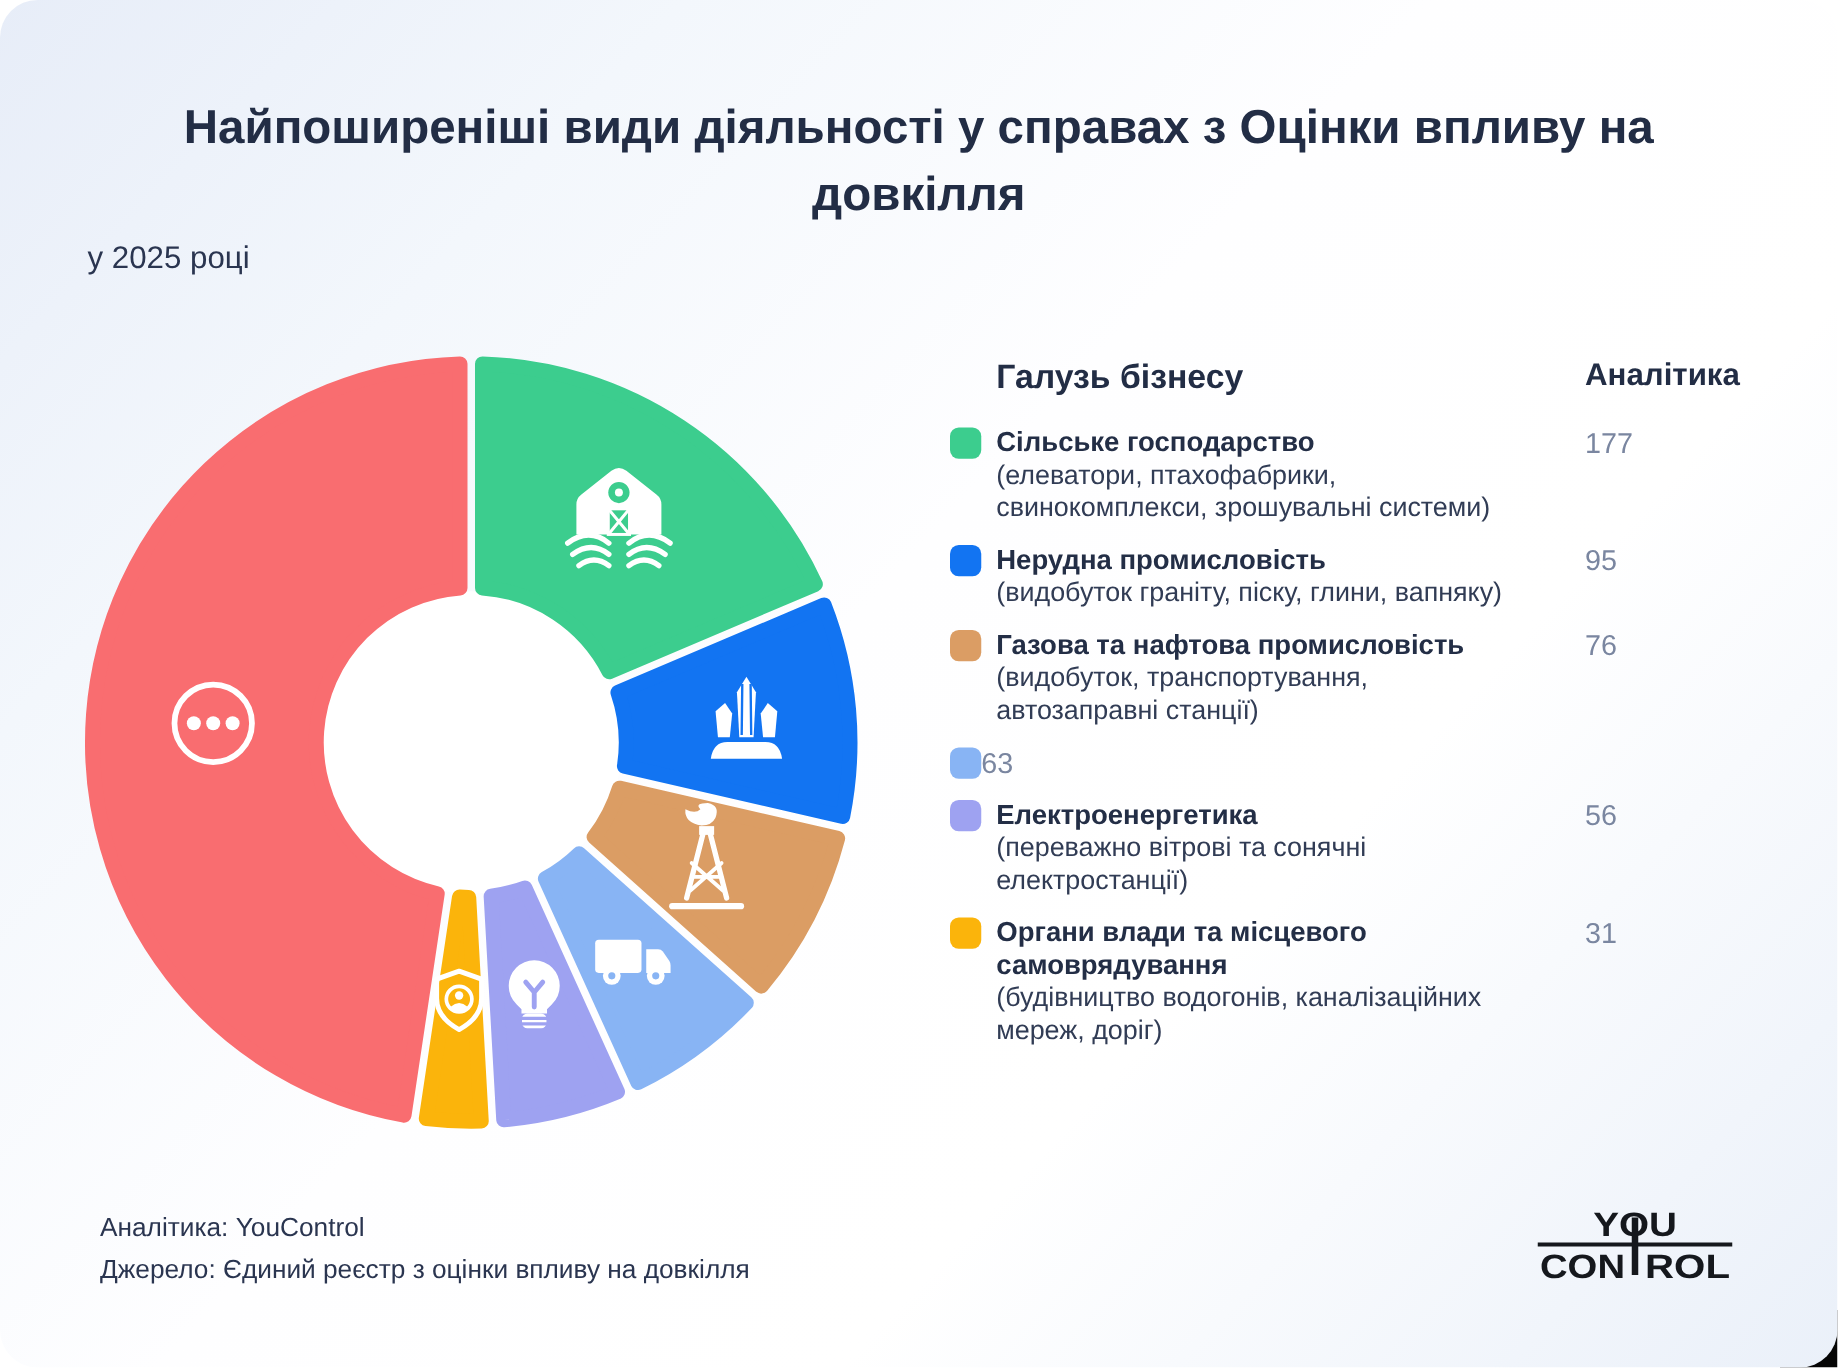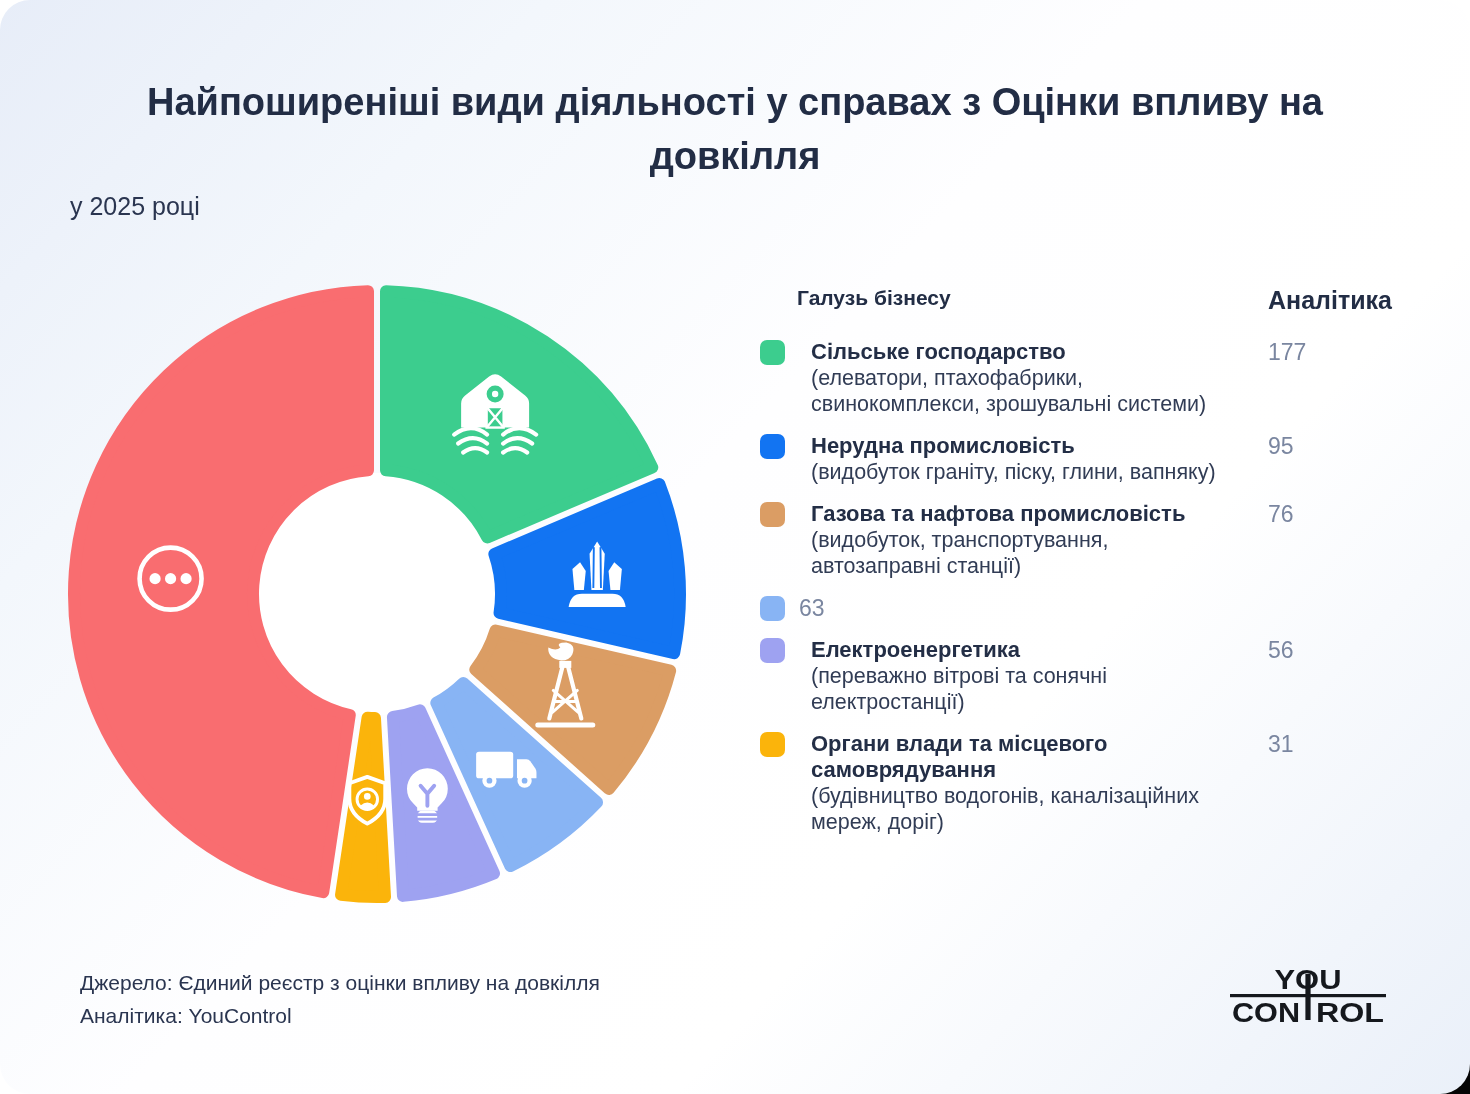--- a/index.html
+++ b/index.html
@@ -8,23 +8,23 @@
   .corner-dark{position:absolute;right:0;bottom:0;width:46px;height:46px;background:#050505;z-index:0;}
   .canvas{position:absolute;inset:0;border-radius:30px;z-index:1;overflow:hidden;
     background:linear-gradient(133deg,#E7EDF8 0%,#F3F7FC 22%,#FEFEFF 46%,#FFFFFF 68%,#EAF0F9 100%);padding-left:11px;}
   .title{position:absolute;left:70px;right:70px;top:76px;text-align:center;
     font-size:38px;font-weight:700;color:#222D45;line-height:1.42;white-space:pre-line;letter-spacing:0px;}
   .subtitle{position:absolute;left:70px;right:70px;top:192px;text-align:left;
     font-size:25px;font-weight:400;color:#2A3550;}
   .donut{position:absolute;left:67px;top:284px;}
   .legend{position:absolute;left:760px;top:286px;width:628px;}
   .legend-header{display:flex;margin-bottom:24px;}
-  .lh-cat{flex:1;padding-left:37px;font-size:21px;font-weight:700;color:#222D45;}
+  .lh-cat{flex:1;padding-left:37px;font-size:27px;font-weight:700;color:#222D45;}
   .lh-cnt{width:120px;text-align:center;font-size:25px;font-weight:700;color:#222D45;}
-  .legend-item{display:flex;margin-bottom:16px;align-items:flex-start;gap:14px;}
+  .legend-item{display:flex;margin-bottom:16px;align-items:flex-start;}
   .sw{width:25px;height:25px;border-radius:7px;flex:none;margin-top:1px;}
   .lt{flex:1;padding-left:12px;padding-right:8px;}
   .ln{font-size:22px;font-weight:700;color:#232E46;line-height:26px;white-space:pre-line;}
   .ld{font-size:21.5px;font-weight:400;color:#313C55;line-height:26px;white-space:pre-line;}
   .lv{width:120px;text-align:left;font-size:23px;font-weight:400;color:#7A86A0;line-height:26px;}
   .source{position:absolute;left:80px;top:966px;font-size:21px;color:#2A3550;line-height:33px;}
   .logo{position:absolute;left:1230px;top:964px;}
 </style>
 </head>
 <body>
@@ -170,22 +170,22 @@
 самоврядування</div>
               <div class="ld">(будівництво водогонів, каналізаційних
 мереж, доріг)</div>
             </div>
             <div class="lv">31</div>
           </div>
         </div>
     </div>
 
     <div class="source">
+      <div>Аналітика: YouControl</div>
       <div>Джерело: Єдиний реєстр з оцінки впливу на довкілля</div>
-      <div>Аналітика: YouControl</div>
     </div>
 
     <svg class="logo" width="156" height="62" viewBox="0 0 156 62">
       <g fill="#15181D" font-family="Liberation Sans, DejaVu Sans, sans-serif" font-weight="700" font-size="27">
         <text x="78" y="25" text-anchor="middle" textLength="67" lengthAdjust="spacingAndGlyphs">YOU</text>
         <text x="2" y="58" textLength="68" lengthAdjust="spacingAndGlyphs">CON</text>
         <text x="86" y="58" textLength="68" lengthAdjust="spacingAndGlyphs">ROL</text>
       </g>
       <rect x="0" y="30" width="156" height="3.2" fill="#15181D"></rect>
       <rect x="75.4" y="10" width="5.2" height="46" fill="#15181D"></rect>

